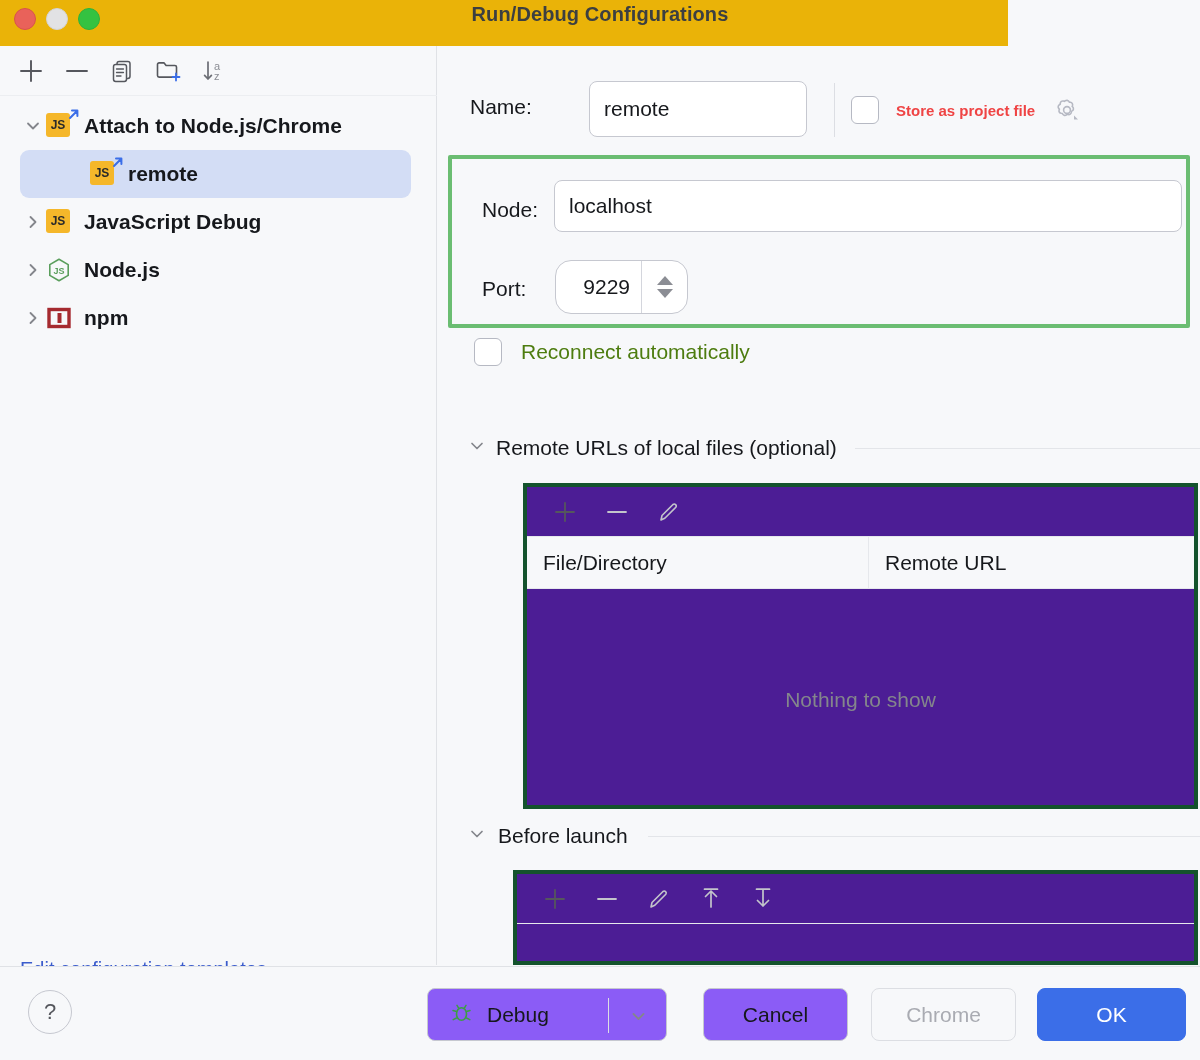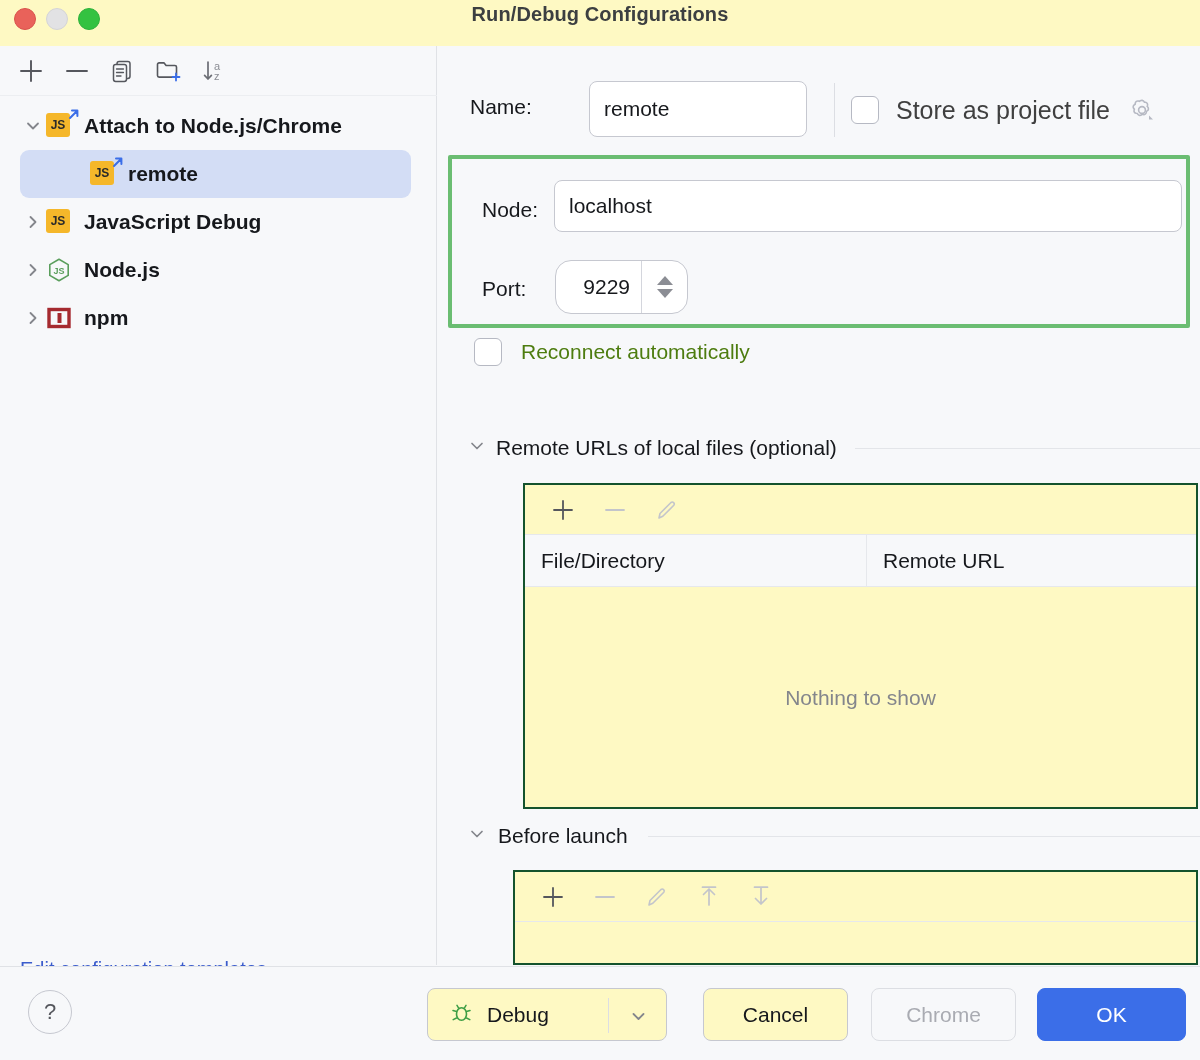--- a/index.html
+++ b/index.html
@@ -7,22 +7,22 @@
     width: 1200px; height: 1060px;
     font-family: "Liberation Sans", sans-serif;
     background: #f7f8fa;
     overflow: hidden;
     -webkit-font-smoothing: antialiased;
   }
   .window { position: relative; width: 1200px; height: 1060px; background: #f7f8fa; }
 
   
   .titlebar {
-    position: absolute; top: 0; left: 0; width: 1200px; height: 46px;
-    background: #fef9c3;
+    position: absolute; top: 0; left: 0; width: 1008px; height: 46px;
+    background: #eab308;
   }
   .traffic { position: absolute; top: 8px; left: 14px; display: flex; gap: 10px; }
   .light { width: 22px; height: 22px; border-radius: 50%; }
   .light.red { background: #e9625a; border: 1px solid #d9534c; }
   .light.yellow { background: #e2e2e4; border: 1px solid #d4d4d7; }
   .light.green { background: #34c241; border: 1px solid #2fb23b; }
   .title {
     position: absolute; top: 3px; left: 0; width: 1200px;
     text-align: center; font-size: 20px; font-weight: bold; color: #3c3f41;
     letter-spacing: 0.1px;
@@ -76,21 +76,21 @@
     font-size: 21px; color: #16181c; display: flex; align-items: center;
     padding: 0 14px;
   }
   .name-input { position: absolute; left: 151px; top: 0; width: 218px; height: 56px; }
   .vdiv { position: absolute; left: 396px; top: 2px; width: 1px; height: 54px; background: #dcdee3; }
   .cb {
     width: 28px; height: 28px; border: 1px solid #b6b9c3; border-radius: 6px;
     background: #fff;
   }
   .store-wrap { position: absolute; left: 413px; top: 14px; display: flex; align-items: center; gap: 17px; }
-  .store-lbl { font-size: 25px; color: #404040; }
+  .store-lbl { font-size: 15px; color: #ef4444; font-weight: bold; }
   .gear { width: 30px; height: 30px; }
 
   
   .green-box {
     position: absolute; left: 10px; top: 109px; width: 742px; height: 173px;
     border: 4px solid #6bbd72; border-radius: 2px; background: #f7f8fa;
   }
   .host-lbl { position: absolute; left: 30px; top: 39px; }
   .host-input { position: absolute; left: 102px; top: 21px; width: 628px; height: 52px; }
   .port-lbl { position: absolute; left: 30px; top: 118px; }
@@ -115,21 +115,21 @@
   .reconnect .txt { font-size: 21px; color: #4d7c0f; }
 
   
   .section-hdr {
     position: absolute; left: 30px; display: flex; align-items: center; gap: 12px; width: 732px;
   }
   .sec-title { font-size: 21px; color: #16181c; white-space: nowrap; }
   .sec-line { flex: 1; height: 1px; background: #e3e5e9; margin-left: 8px; }
 
   .panel {
-    position: absolute; border: 2px solid #14532d; background: #fef9c3;
+    position: absolute; border: 4px solid #14532d; background: #4c1d95;
   }
   .panel-toolbar {
     height: 50px; border-bottom: 1px solid #e6e8ec;
     display: flex; align-items: center; padding-left: 16px; gap: 8px;
   }
   .ptb { width: 44px; height: 40px; display: flex; align-items: center; justify-content: center; }
   .table-head {
     height: 52px; display: flex; border-bottom: 1px solid #e6e8ec; background: #f7f8fa;
   }
   .th {
@@ -149,21 +149,21 @@
     background: #f7f8fa; border-top: 1px solid #e0e2e6;
   }
   .help-btn {
     position: absolute; left: 28px; top: 23px; width: 44px; height: 44px;
     border-radius: 50%; border: 1px solid #c6c8d0; background: #f7f8fa;
     display: flex; align-items: center; justify-content: center;
     font-size: 22px; color: #55575d;
   }
   .btn {
     position: absolute; top: 21px; height: 53px;
-    border: 1px solid #c6c8d0; border-radius: 8px; background: #fef9c3;
+    border: 1px solid #c6c8d0; border-radius: 8px; background: #8b5cf6;
     display: flex; align-items: center; justify-content: center;
     font-size: 21px; color: #16181c;
   }
   .btn-debug { left: 427px; width: 240px; justify-content: flex-start; padding-left: 20px; gap: 12px; }
   .debug-sep { position: absolute; right: 57px; top: 9px; width: 1px; height: 35px; background: #dcdee3; }
   .debug-caret { position: absolute; right: 18px; top: 18px; }
   .btn-cancel { left: 703px; width: 145px; }
   .btn-apply { left: 871px; width: 145px; color: #a9abb2; border-color: #dcdee3; background: #f7f8fa; }
   .btn-ok {
     left: 1037px; width: 149px; background: #3b6ee8; border-color: #3b6ee8; color: #fff;

